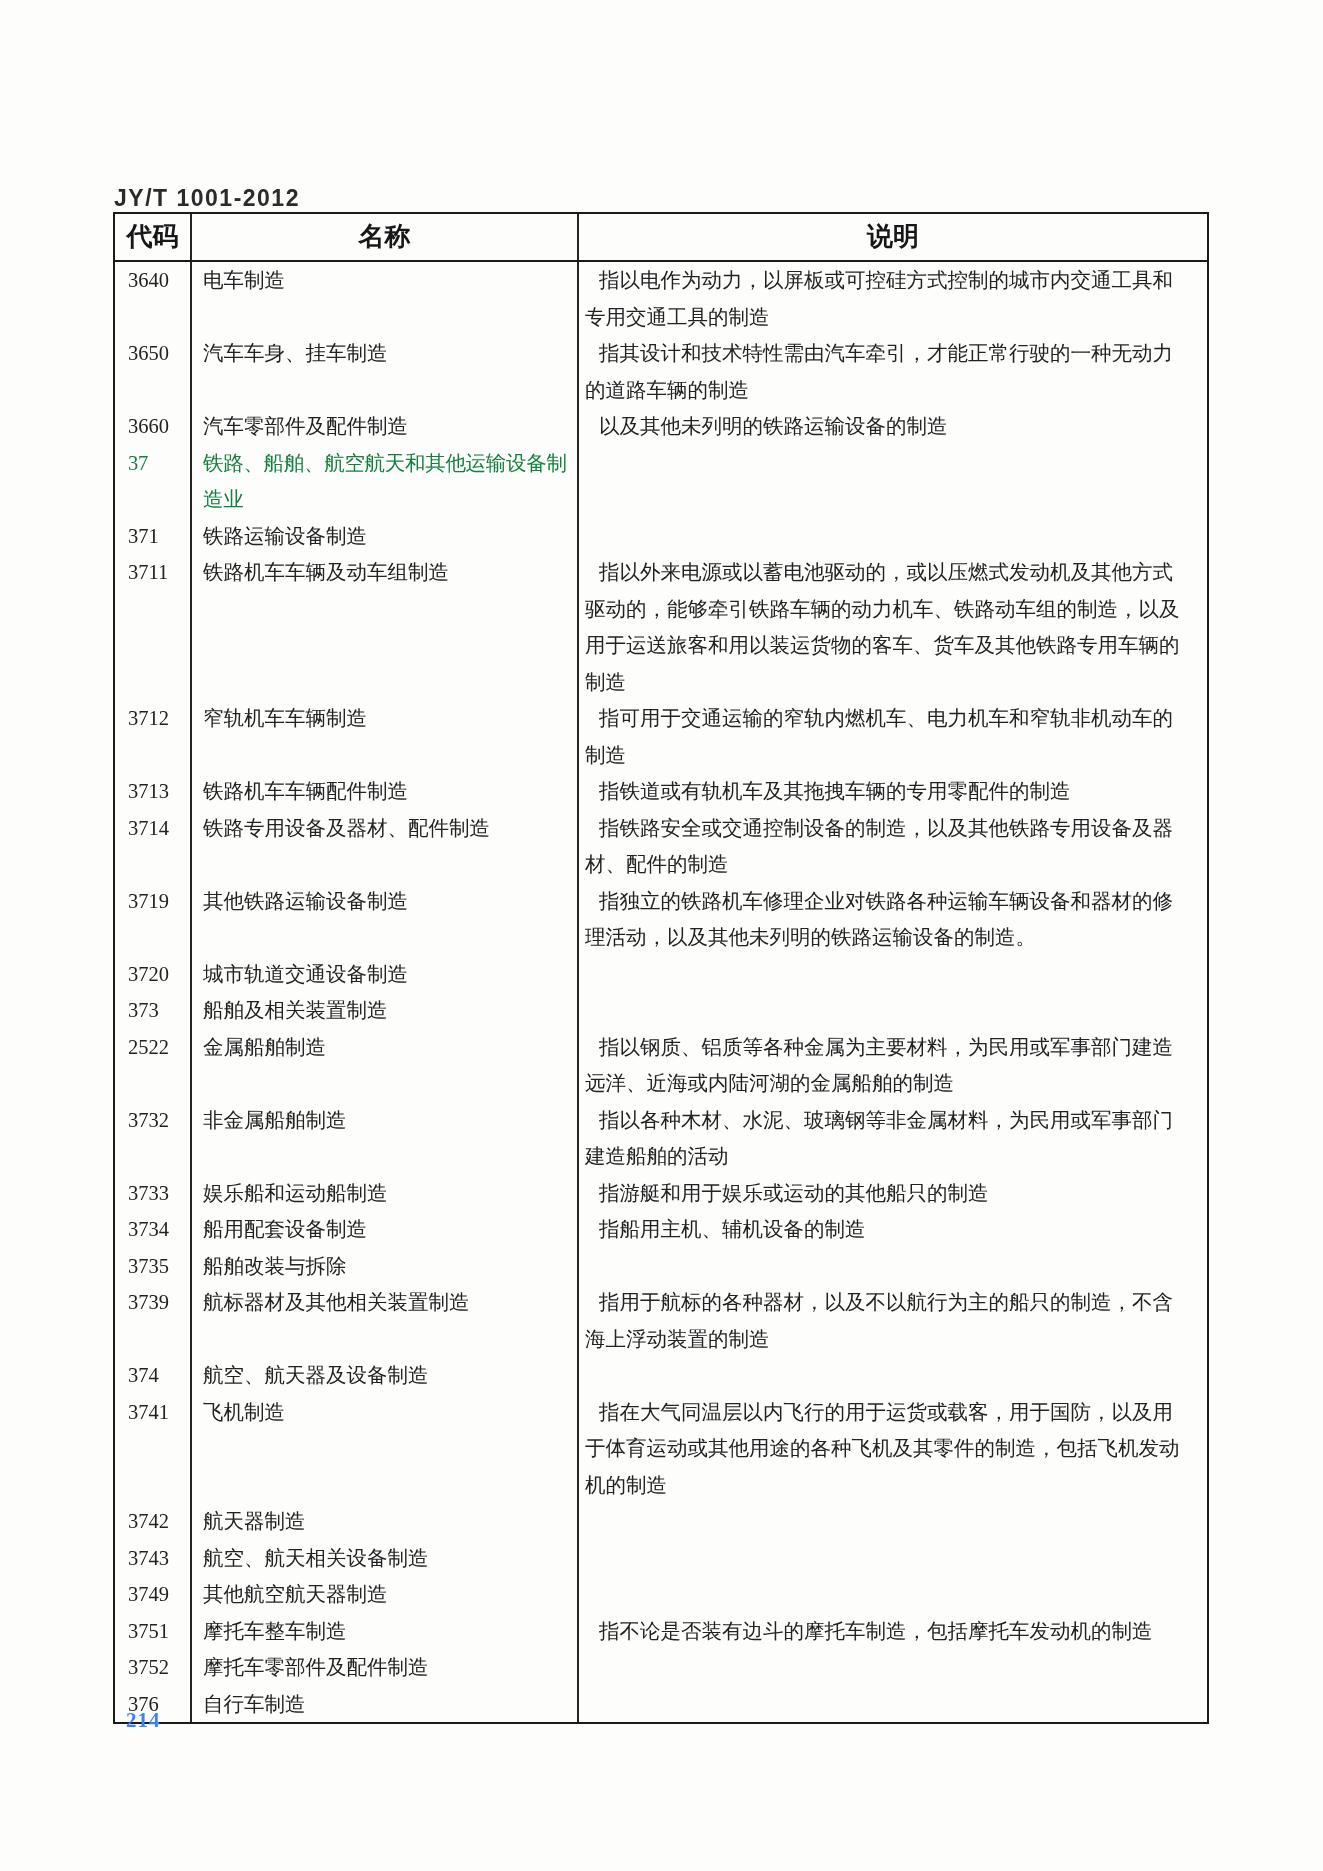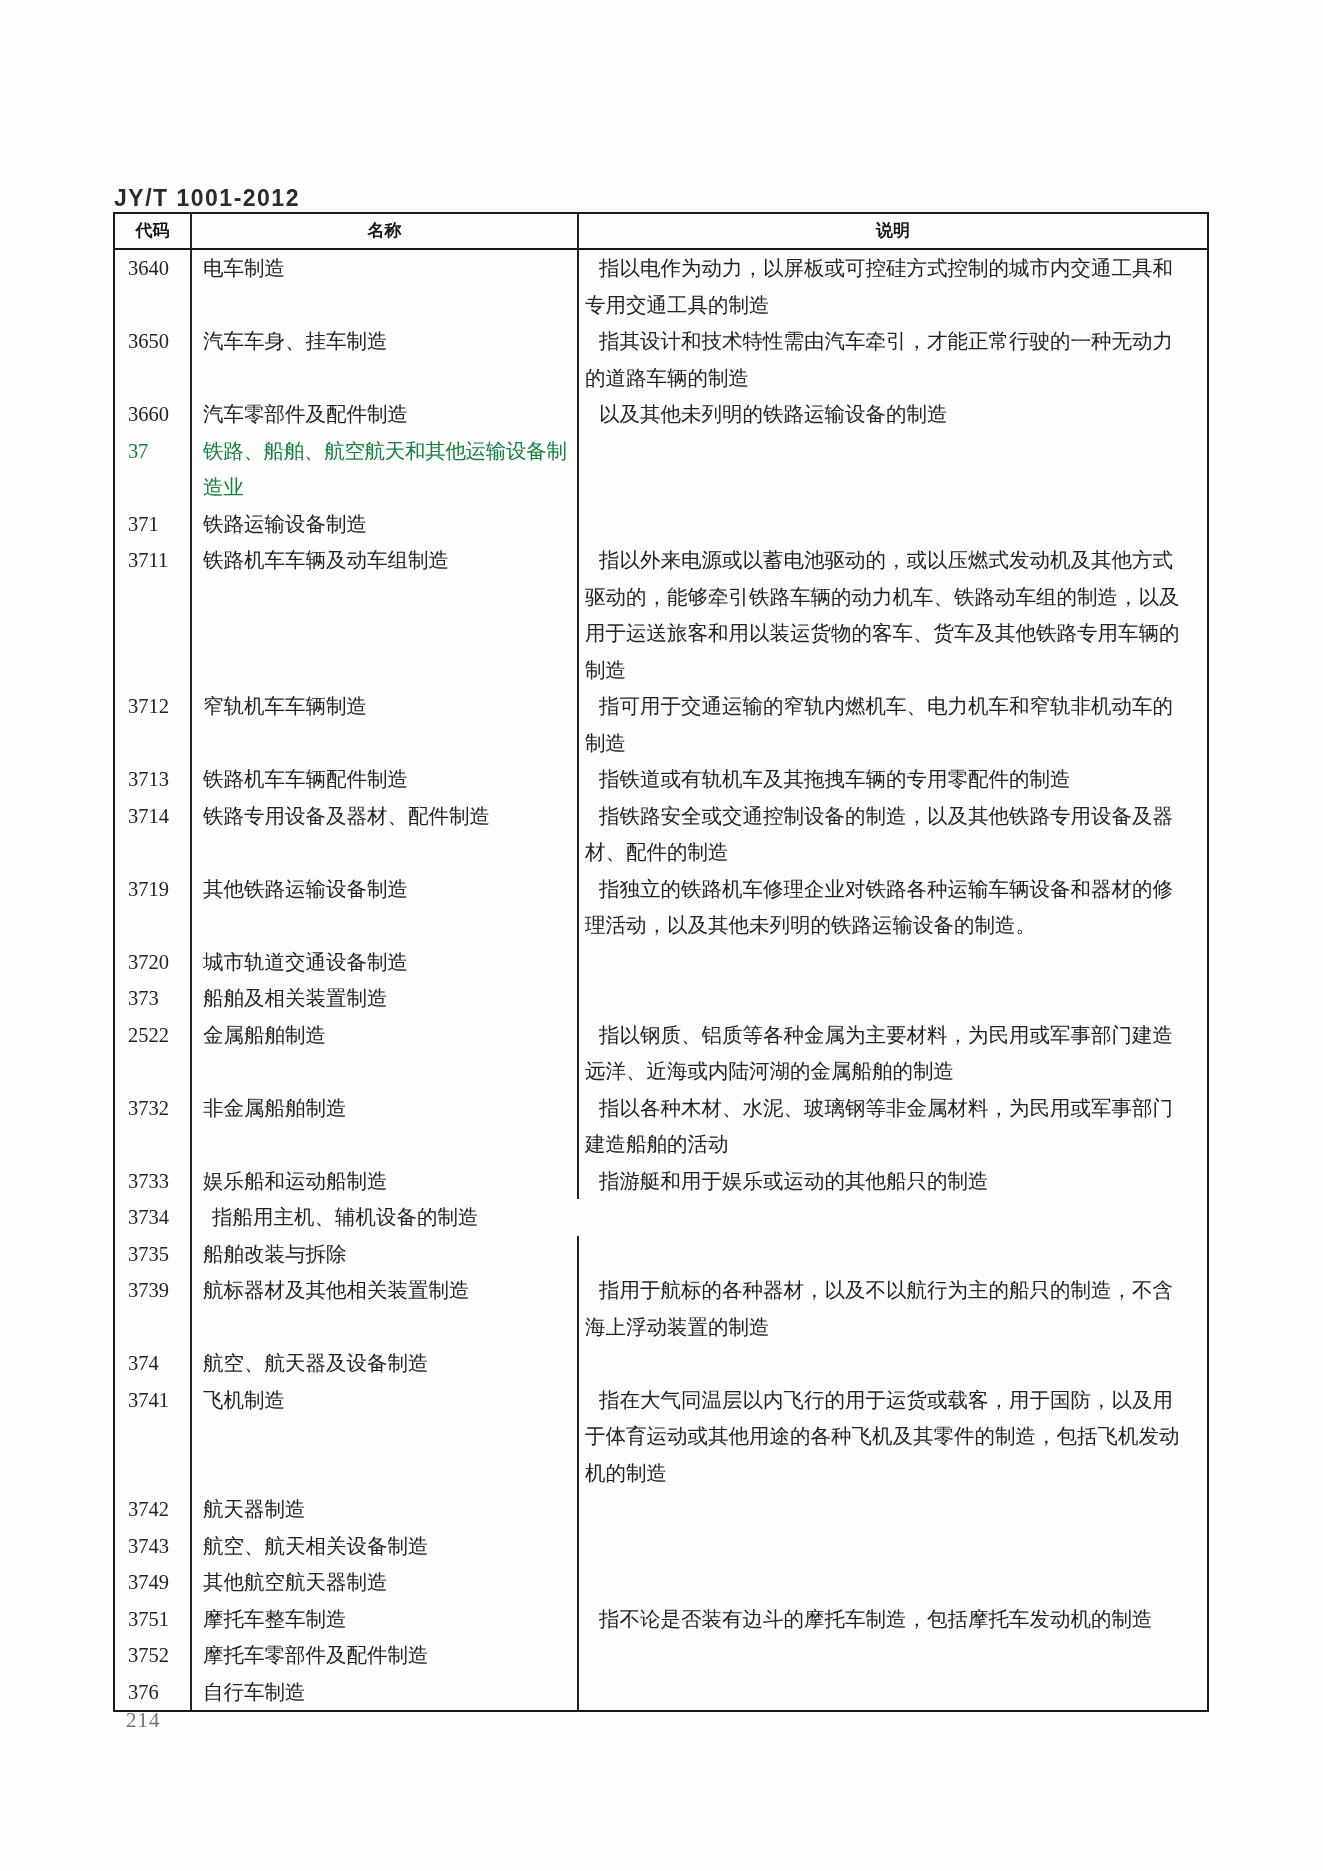--- a/index.html
+++ b/index.html
@@ -34,40 +34,41 @@
     background:#fdfdfc;
   }
   .thead {
     display:flex;
     border-bottom:2px solid #1a1a1a;
     font-weight:bold;
   }
   .th {
     text-align:center;
     padding:5px 0 6px 0;
-    font-size:17px;
+    font-size:26px;
     color:#171717;
   }
   .trow { display:flex; }
   .col-code { width:75px; flex:none; }
   .col-name { width:387px; flex:none; border-left:2px solid #232323; }
   .col-desc { flex:1; border-left:2px solid #232323; }
   .td { font-size:20.5px; line-height:36.5px; color:#222; }
   .td.col-code { padding-left:13px; }
   .td.col-name { padding-left:11px; padding-right:2px; }
   .td.col-desc { padding:0 14px 0 6px; }
   .desc-p { margin:0; text-indent:14px; }
   .trow.bold .td { font-weight:normal; letter-spacing:-0.3px; color:#15803d; }
   .page-number {
     position:absolute;
     left:126px;
     top:1708px;
     font-size:21px;
-    color:#737373;
+    color:#3b82f6;
     letter-spacing:1px;
+    font-weight:bold;
   }
 </style>
 </head>
 <body>
 
 <div class="page">
 
   <div class="doc-number">JY/T 1001-2012</div>
 
   <div class="industry-table">
@@ -177,20 +178,21 @@
   </div>
         <div class="trow">
     <div class="td col-code">3733</div>
     <div class="td col-name">娱乐船和运动船制造</div>
     <div class="td col-desc">
       <p class="desc-p">指游艇和用于娱乐或运动的其他船只的制造</p>
     </div>
   </div>
         <div class="trow">
     <div class="td col-code">3734</div>
+    <div class="td col-name">船用配套设备制造</div>
     <div class="td col-desc">
       <p class="desc-p">指船用主机、辅机设备的制造</p>
     </div>
   </div>
         <div class="trow">
     <div class="td col-code">3735</div>
     <div class="td col-name">船舶改装与拆除</div>
     <div class="td col-desc">
       <p class="desc-p"></p>
     </div>

